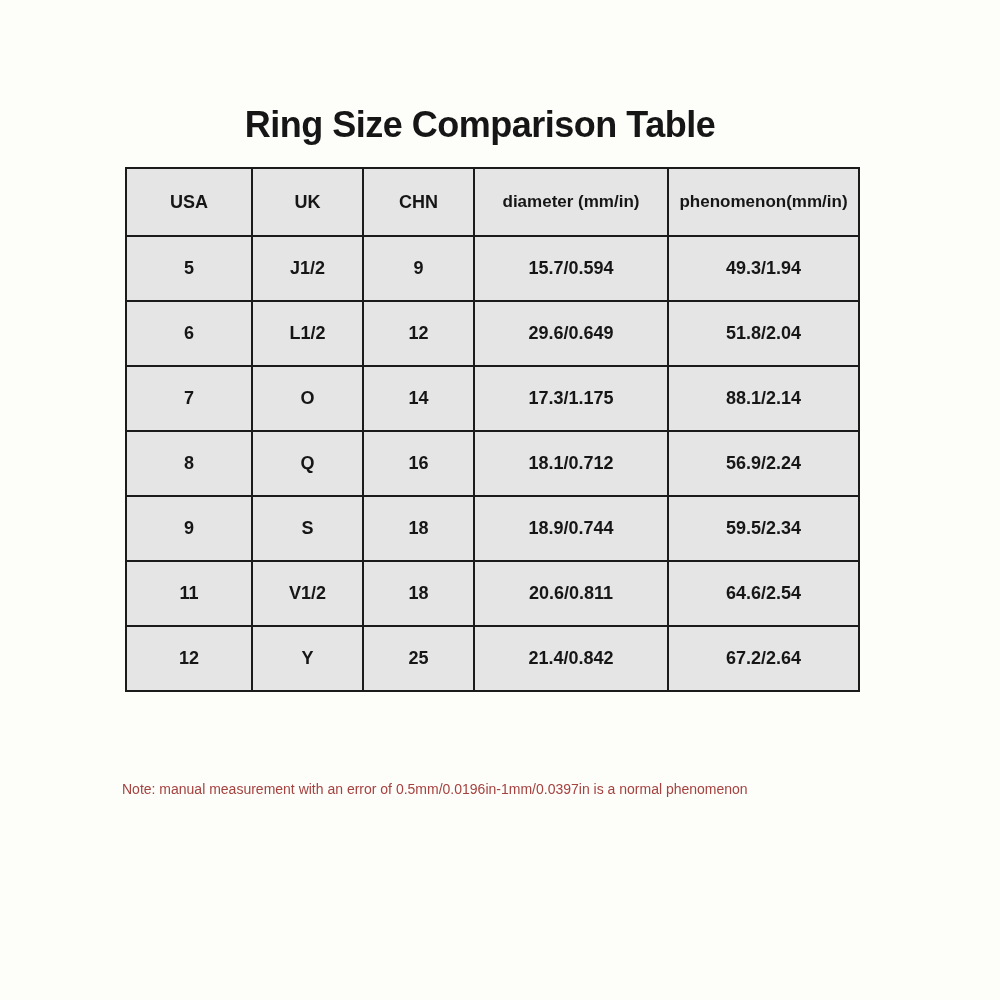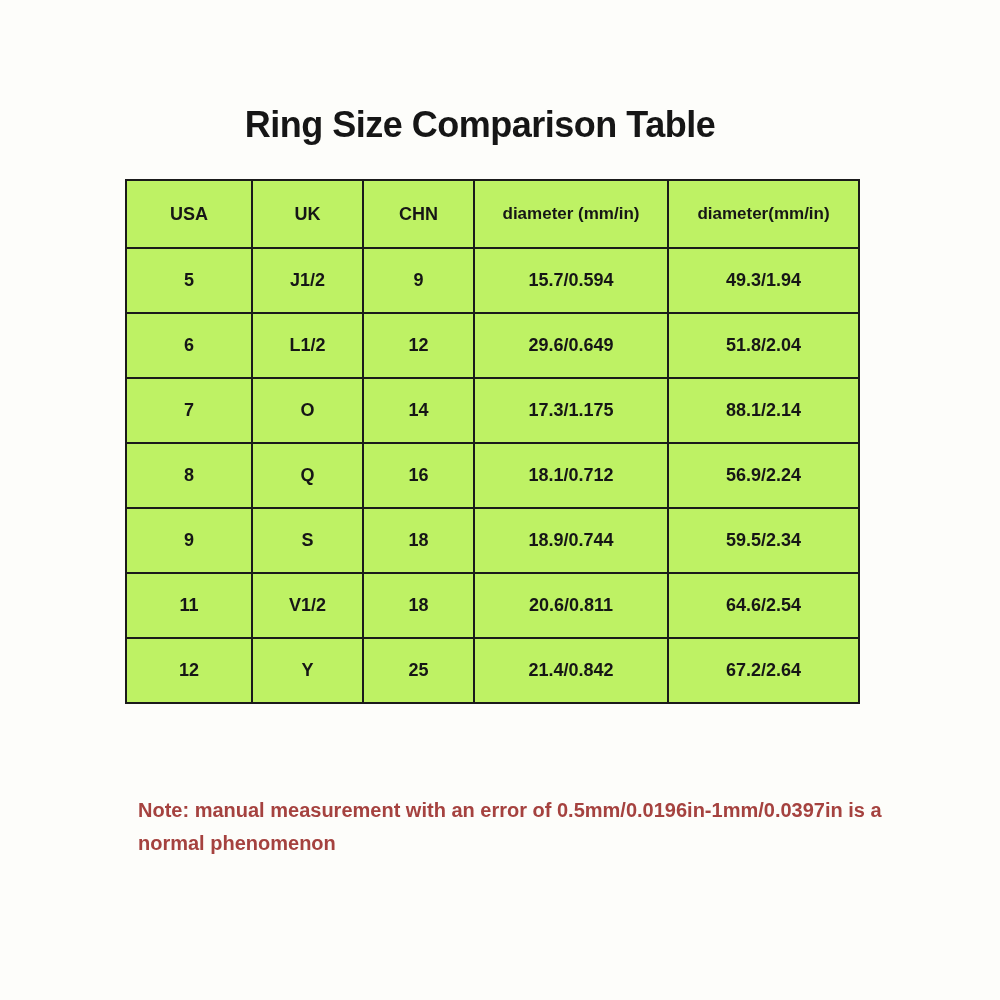--- a/index.html
+++ b/index.html
@@ -28,25 +28,25 @@
     margin: 0;
     text-align: center;
     font-size: 36px;
     font-weight: bold;
     letter-spacing: -0.5px;
     color: #161616;
   }
   table.ring-table {
     position: absolute;
     left: 125px;
-    top: 179px;
+    top: 167px;
     width: 733px;
     border-collapse: collapse;
     table-layout: fixed;
-    background: #bef264;
+    background: #e5e5e5;
   }
   table.ring-table th,
   table.ring-table td {
     border: 2px solid #1b1b1b;
     text-align: center;
     vertical-align: middle;
     font-weight: bold;
     font-size: 18px;
     color: #161616;
     padding: 0;
@@ -68,24 +68,24 @@
   
   table.ring-table thead th:nth-child(4),
   table.ring-table thead th:nth-child(5) {
     font-size: 17px;
   }
   .note {
     position: absolute;
     left: 122px;
     top: 778px;
     width: 775px;
-    margin: 16px;
-    font-size: 20px;
+    margin: 0;
+    font-size: 14px;
     line-height: 1.65;
-    font-weight: bold;
+    font-weight: normal;
     color: #a5423f;
   }
 </style>
 </head>
 <body style="background: rgb(253, 253, 250);">
 
 <div class="page">
 
   <h1 class="title">Ring Size Comparison Table</h1>
 
@@ -96,21 +96,21 @@
         <col>
         <col>
         <col>
     </colgroup>
     <thead>
       <tr id="head-row">
           <th>USA</th>
           <th>UK</th>
           <th>CHN</th>
           <th>diameter (mm/in)</th>
-          <th>diameter(mm/in)</th>
+          <th>phenomenon(mm/in)</th>
         </tr>
     </thead>
     <tbody id="body-rows">
         <tr>
           <td>5</td>
           <td>J1/2</td>
           <td>9</td>
           <td>15.7/0.594</td>
           <td>49.3/1.94</td>
         </tr>

